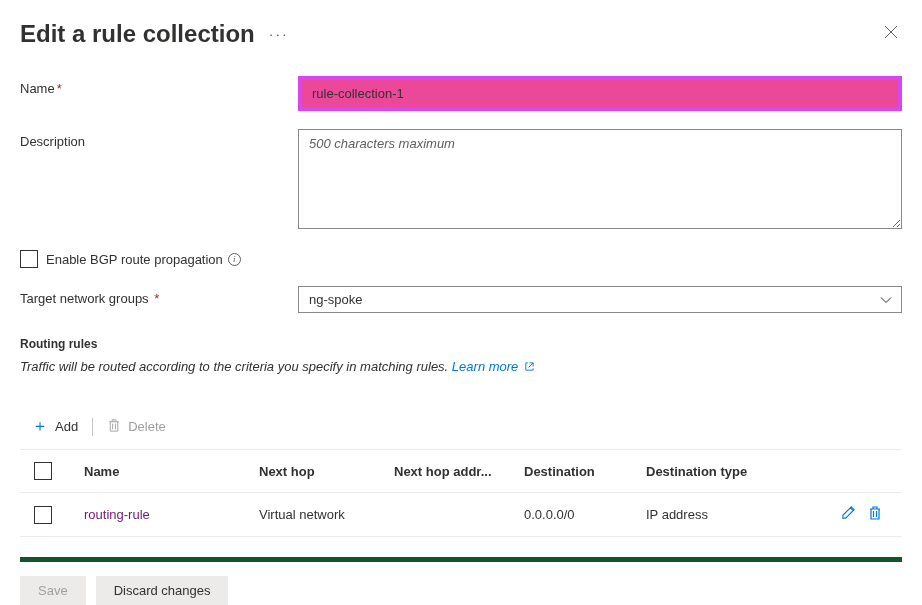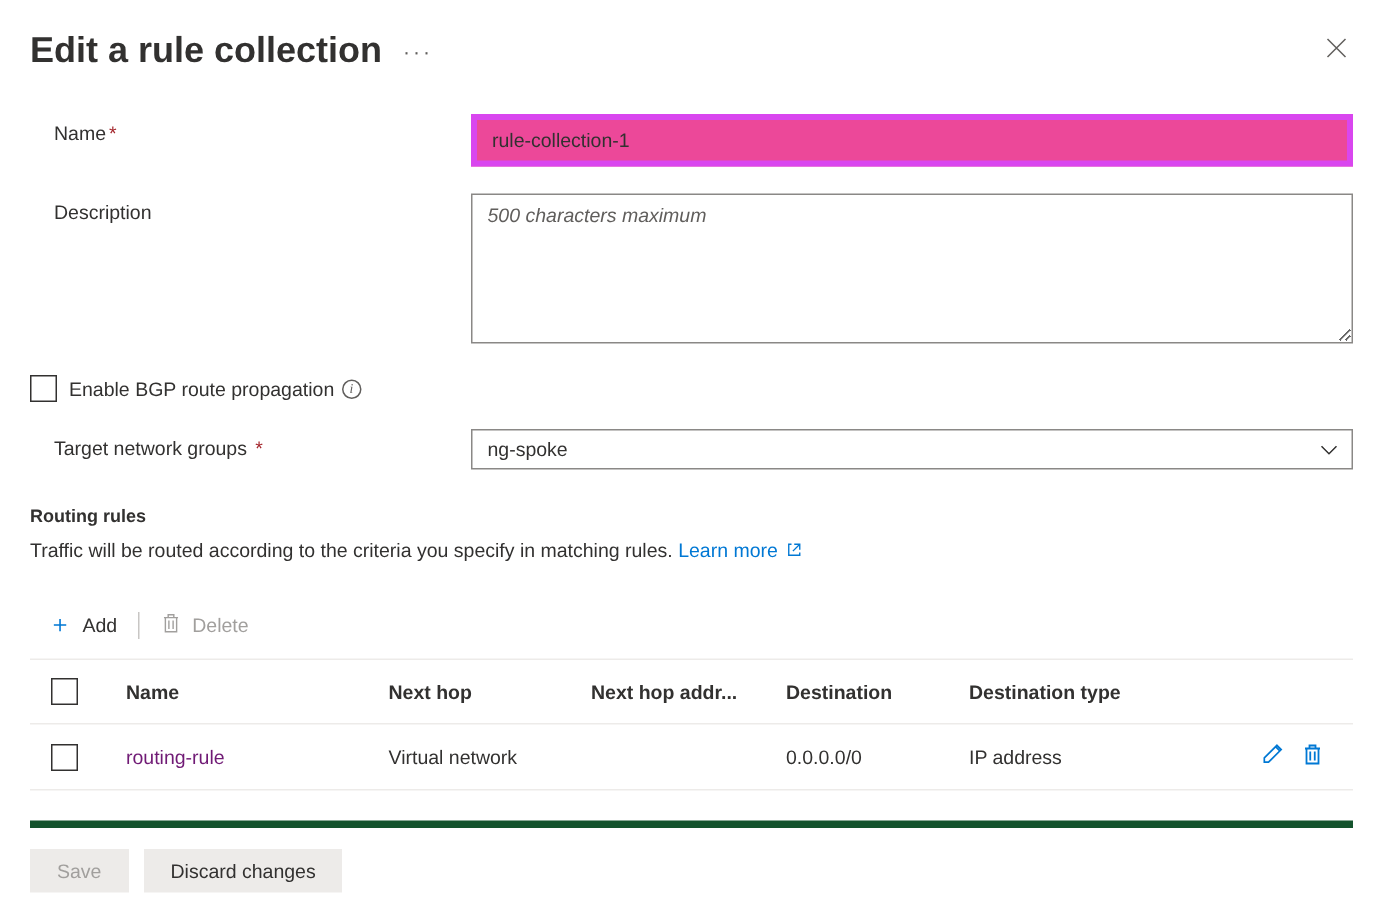--- a/index.html
+++ b/index.html
@@ -40,21 +40,20 @@
     .close-icon {
       font-size: 16px;
       color: #605e5c;
       cursor: pointer;
       padding: 4px;
     }
     .form-row {
       display: flex;
       align-items: flex-start;
       margin-bottom: 18px;
-      margin-left: 16px;
     }
     .form-label {
       width: 278px;
       flex-shrink: 0;
       font-size: 13px;
       color: #323130;
       padding-top: 5px;
     }
     .required {
       color: #a4262c;
@@ -147,21 +146,22 @@
     .section-title {
       font-size: 12px;
       font-weight: 600;
       color: #323130;
       margin-top: 24px;
       margin-bottom: 8px;
     }
     .section-desc {
       font-size: 13px;
       color: #323130;
-      margin-bottom: 24px;
+      margin-bottom: 34px;
+      font-style: italic;
     }
     .link {
       color: #0078d4;
       text-decoration: none;
       cursor: pointer;
     }
     .external-icon {
       font-size: 11px;
       margin-left: 2px;
     }

